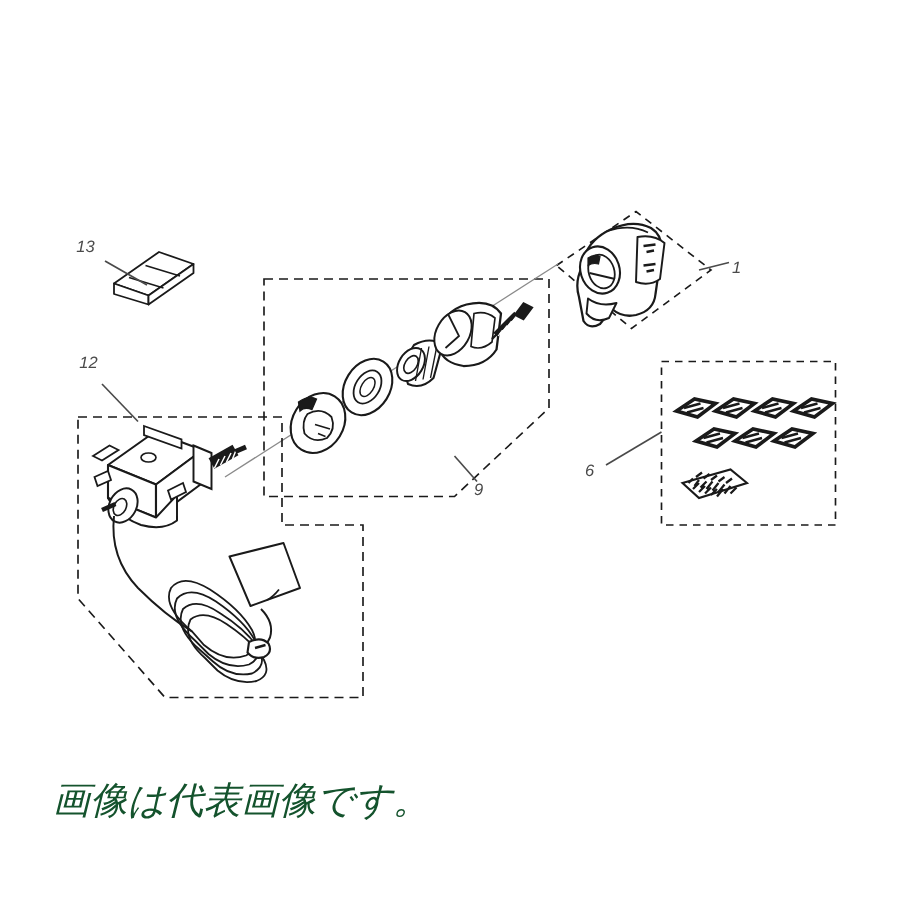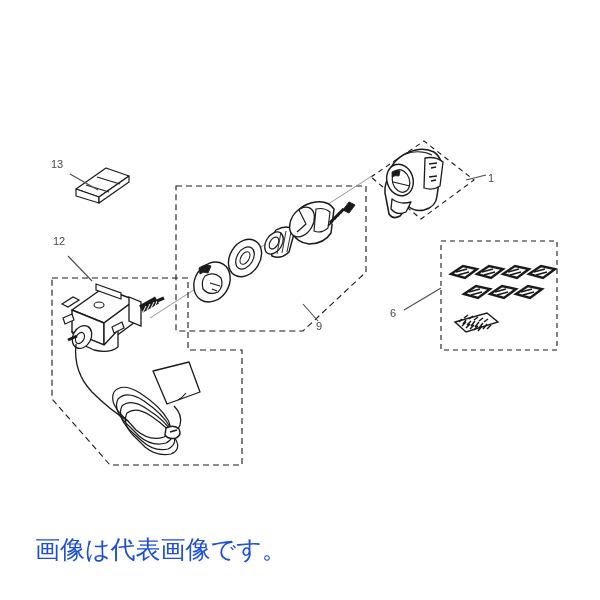--- a/index.html
+++ b/index.html
@@ -9,41 +9,42 @@
   }
   body {
     font-family: "Liberation Sans", sans-serif;
   }
   #page {
     position: relative;
     width: 600px;
     height: 600px;
     background: #ffffff;
     overflow: hidden;
+    font-style: italic;
   }
   #diagram-svg {
     position: absolute;
     left: 0;
     top: 0;
     width: 600px;
     height: 600px;
   }
   .callout-label {
     font-family: "Liberation Sans", sans-serif;
     font-size: 11px;
     fill: #4a4a4a;
   }
   .caption {
     position: absolute;
     left: 35px;
-    top: 533px;
+    top: 517px;
     font-family: "DejaVu Sans", sans-serif;
     font-size: 25px;
     letter-spacing: 0px;
-    color: #1d4ed8;
+    color: #14532d;
     white-space: nowrap;
   }
 </style>
 </head>
 <body>
 
 <div id="page">
 
   <svg id="diagram-svg" viewBox="0 0 600 600">
     <defs>

